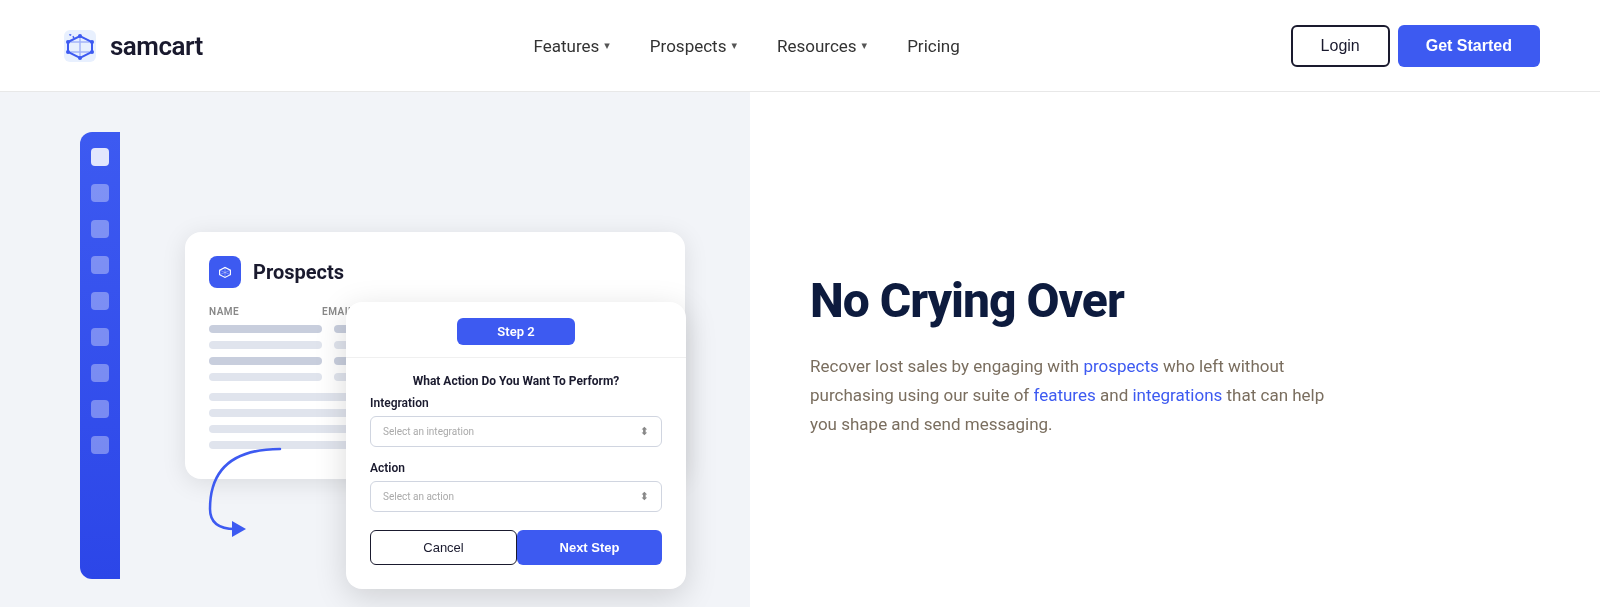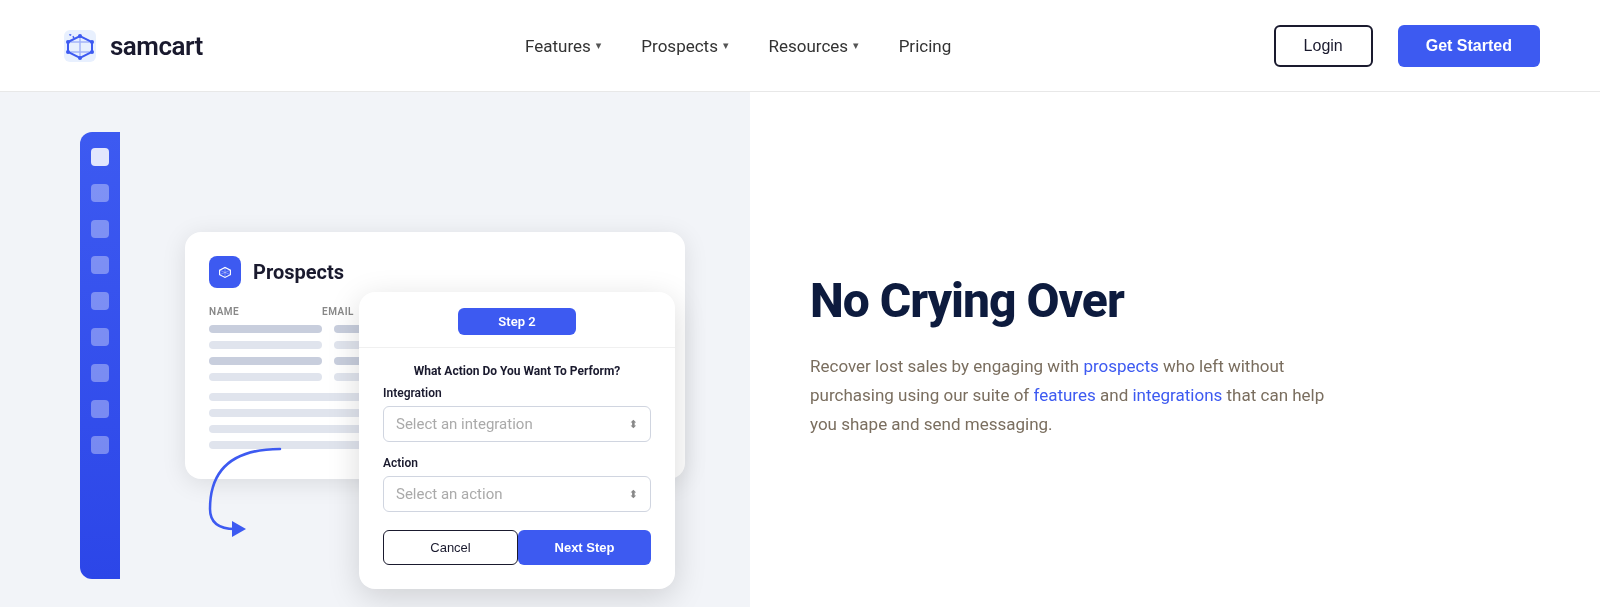--- a/index.html
+++ b/index.html
@@ -11,21 +11,21 @@
       padding: 0 60px; height: 92px; border-bottom: 1px solid #e8e8e8;
       background: #fff; position: relative; z-index: 10;
     }
     .logo-area { display: flex; align-items: center; gap: 10px; cursor: pointer; }
     .logo-icon { width: 40px; height: 40px; }
     .logo-text { font-size: 26px; font-weight: 600; color: #1a1a2e; letter-spacing: -0.5px; }
     .nav { display: flex; align-items: center; gap: 40px; }
     .nav-item { display: flex; align-items: center; gap: 5px; font-size: 17px; color: #333; cursor: pointer; font-weight: 400; }
     .nav-chevron { font-size: 11px; color: #555; }
     .nav-pricing { font-size: 17px; color: #333; cursor: pointer; font-weight: 400; }
-    .header-actions { display: flex; align-items: center; gap: 25px; }
+    .header-actions { display: flex; align-items: center; gap: 8px; }
     .btn-login {
       padding: 10px 28px; border: 2px solid #1a1a2e; border-radius: 6px;
       background: #fff; color: #1a1a2e; font-size: 16px; font-weight: 500;
       cursor: pointer;
     }
     .btn-get-started {
       padding: 12px 28px; border: none; border-radius: 6px;
       background: #3d5af1; color: #fff; font-size: 16px; font-weight: 600;
       cursor: pointer;
     }
@@ -83,22 +83,22 @@
     .skeleton { height: 8px; border-radius: 4px; background: #e0e4ed; }
     .skeleton.s1 { flex: 1.2; }
     .skeleton.s2 { flex: 1; }
     .skeleton.s3 { flex: 1; }
     .skeleton.s4 { flex: 1.2; }
     .skeleton.dark { background: #c8cedd; }
 
     
     .step-card {
       position: absolute;
-      right: 75px; bottom: 30px;
-      width: 316px;
+      right: 64px; bottom: 30px;
+      width: 340px;
       background: #fff;
       border-radius: 16px;
       box-shadow: 0 8px 32px rgba(0,0,0,0.15);
       padding: 0 0 24px 0;
       z-index: 5;
     }
     .step-card-header {
       display: flex; align-items: center; justify-content: center;
       padding: 16px 24px 12px;
       border-bottom: 1px solid #f0f0f0;
@@ -110,21 +110,21 @@
     .step-card-body { padding: 16px 24px 0; }
     .step-question { font-size: 12px; font-weight: 700; color: #1a1a2e; text-align: center; margin-bottom: 4px; }
     .field-label { font-size: 12px; font-weight: 600; color: #1a1a2e; margin-bottom: 6px; margin-top: 8px; }
     .field-select {
       width: 100%; padding: 8px 12px;
       border: 1px solid #d0d5e0; border-radius: 6px;
       font-size: 13px; color: #aaa;
       display: flex; align-items: center; justify-content: space-between;
       margin-bottom: 14px; background: #fff; cursor: pointer;
     }
-    .field-select-text { color: #aaa; font-size: 15px; }
+    .field-select-text { color: #aaa; font-size: 10px; }
     .field-select-arrow { color: #888; font-size: 11px; }
     .step-card-actions { display: flex; padding: 0 24px; margin-top: 18px; }
     .btn-cancel-small {
       flex: 1; padding: 9px; border: 1.5px solid #1a1a2e; border-radius: 6px;
       background: #fff; color: #1a1a2e; font-size: 13px; font-weight: 500; cursor: pointer;
     }
     .btn-next-small {
       flex: 1; padding: 9px; border: none; border-radius: 6px;
       background: #3d5af1; color: #fff; font-size: 13px; font-weight: 600; cursor: pointer;
     }

